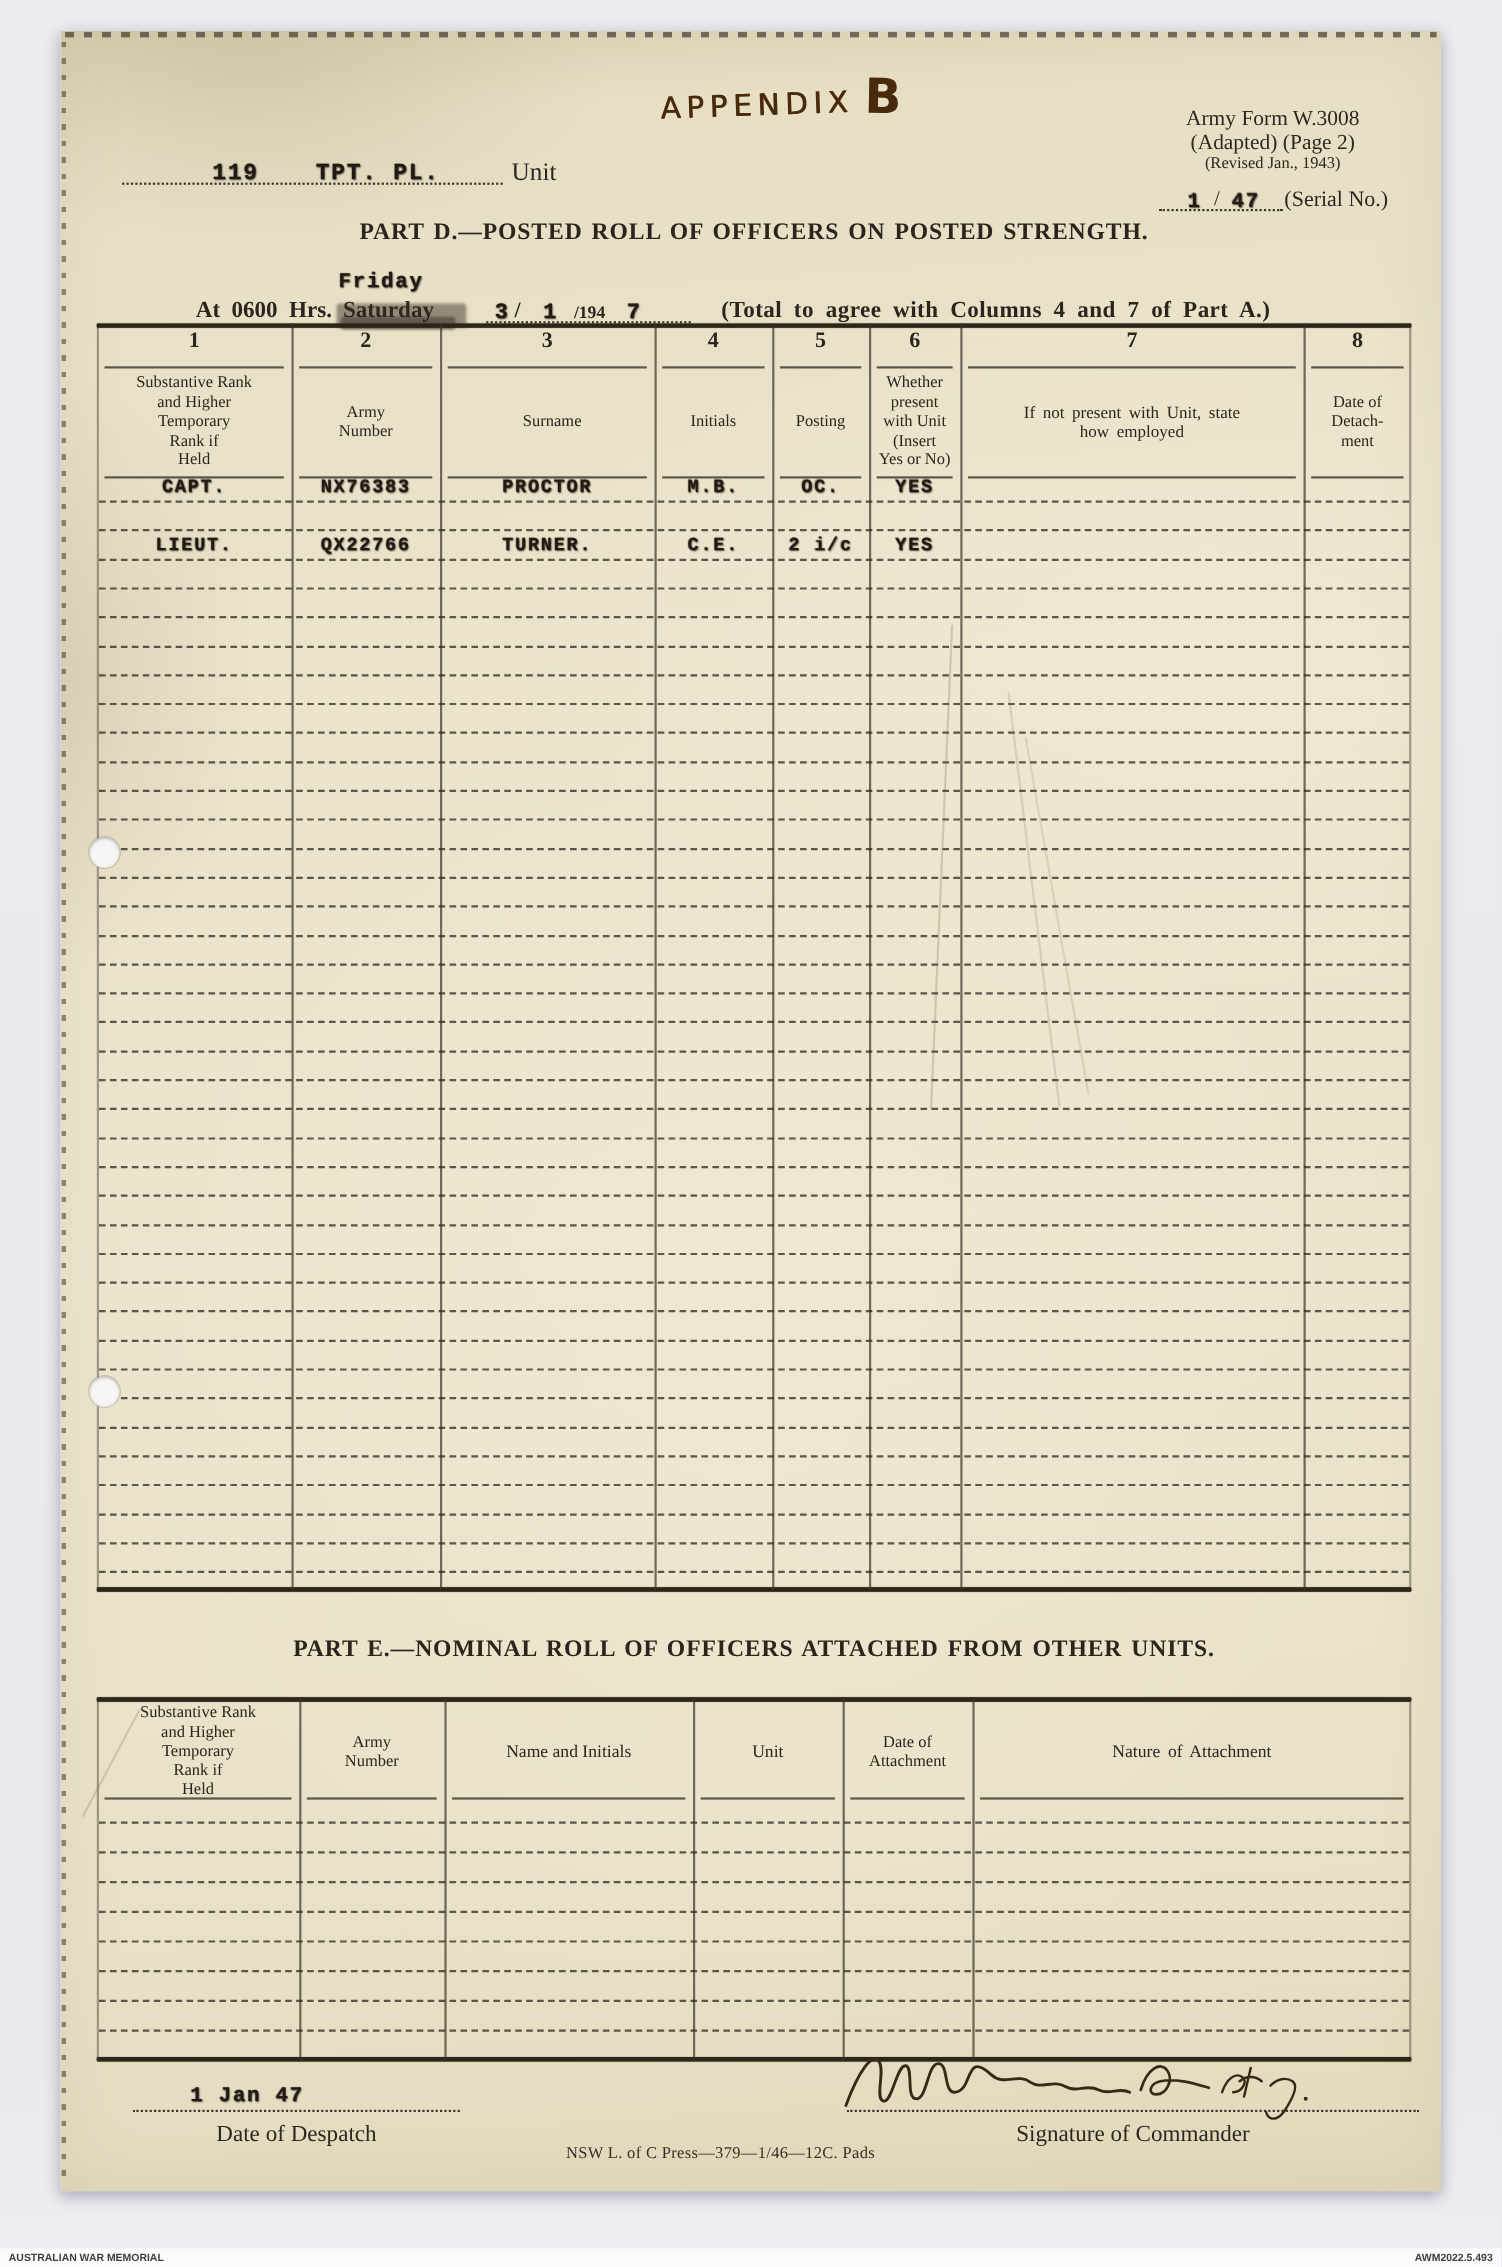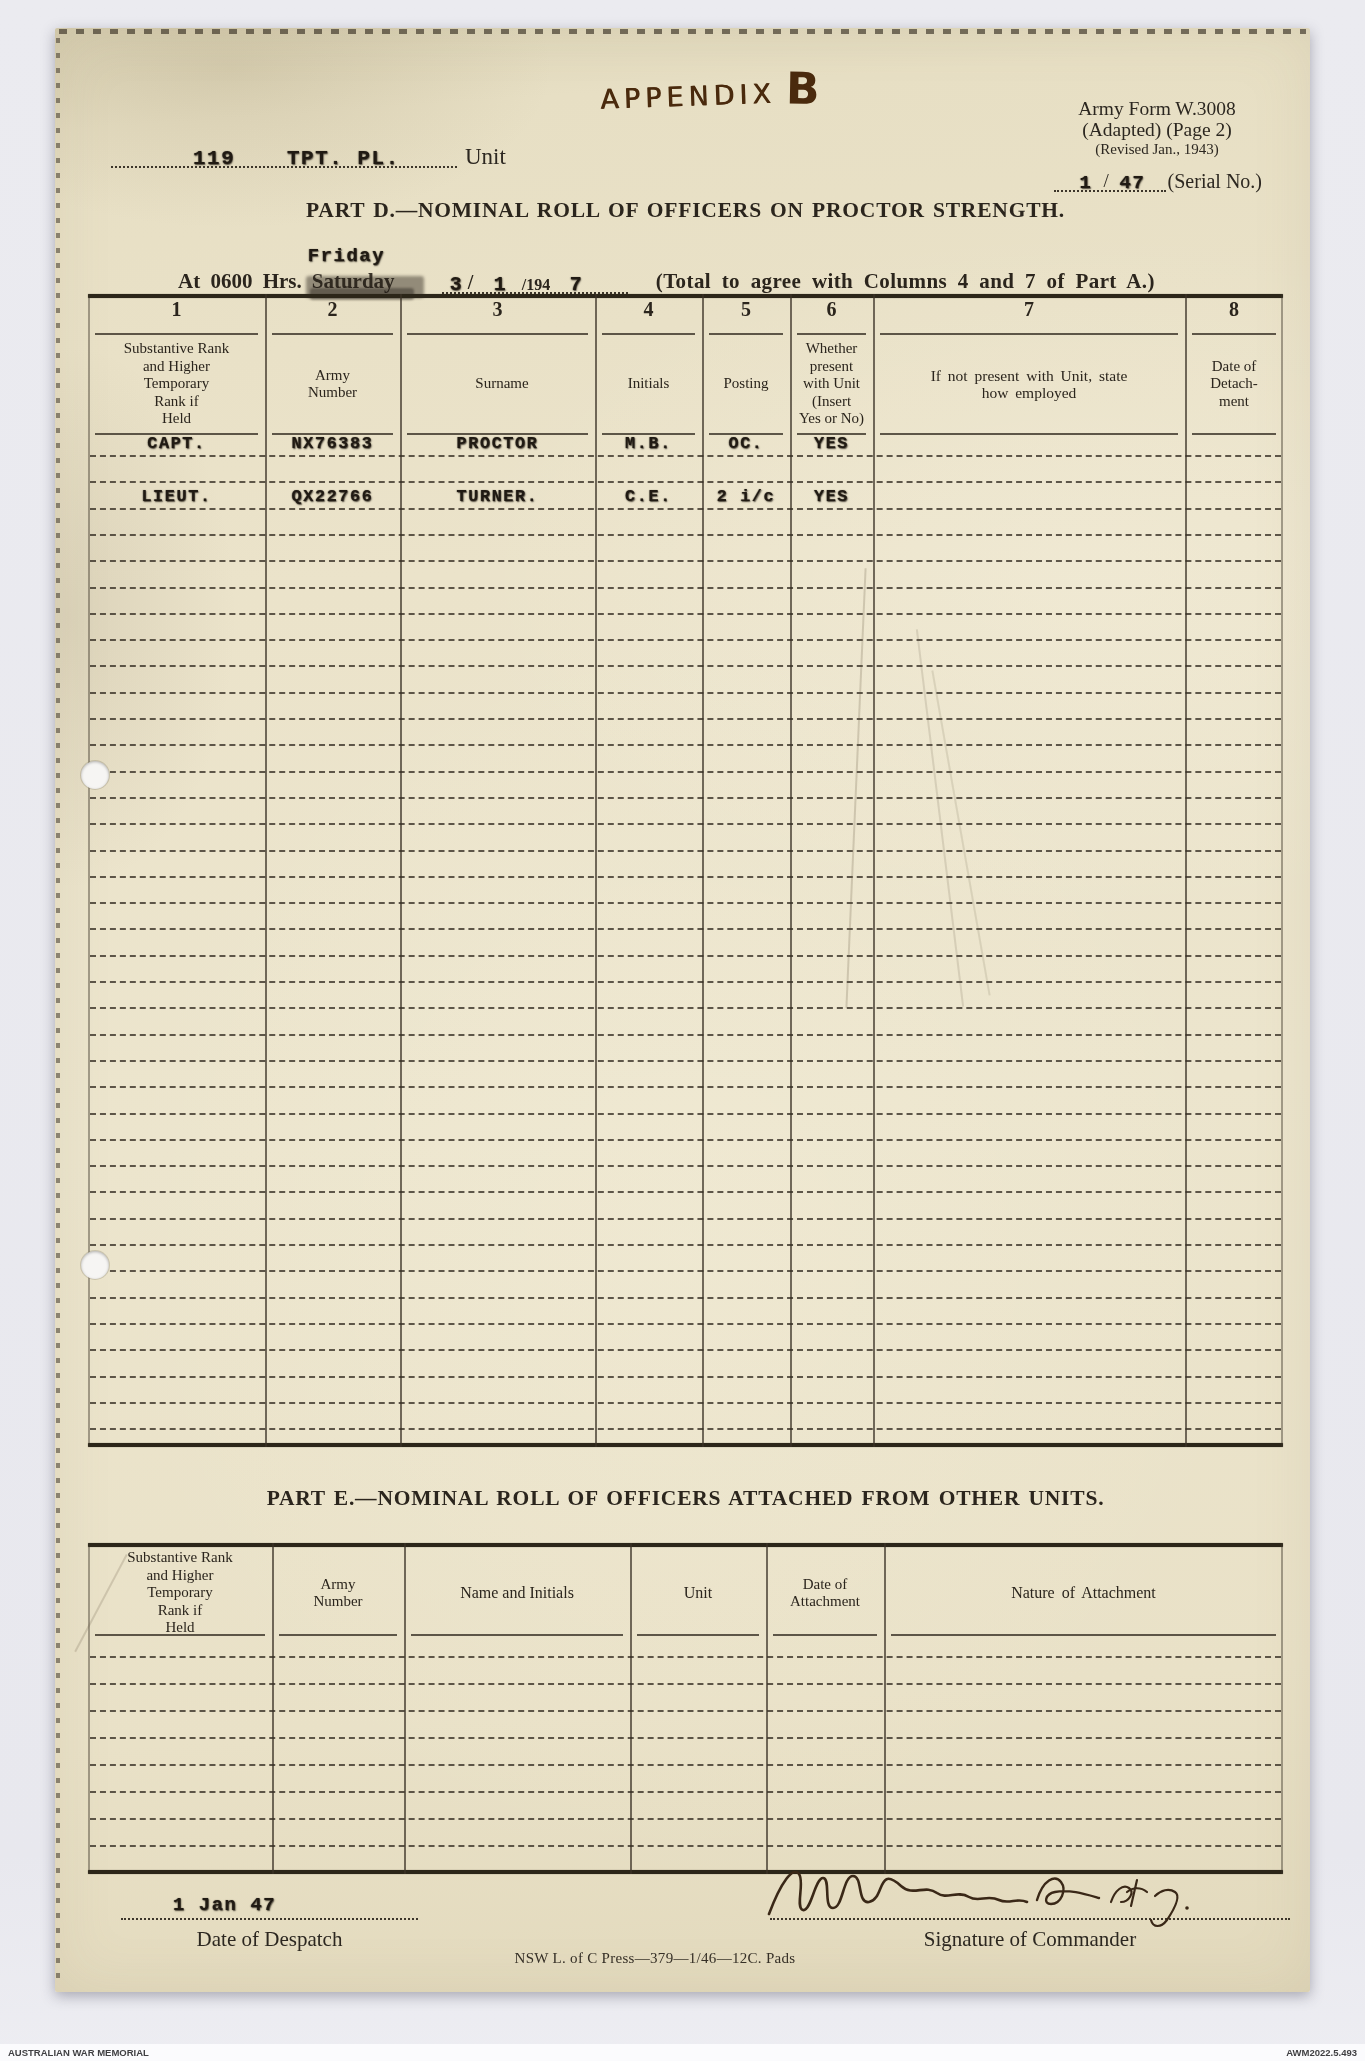--- a/index.html
+++ b/index.html
@@ -109,21 +109,21 @@
 
     <div class="serial-line">
       <span class="s-dotted">
         <span class="typed s-num">1</span>
         <span class="print s-slash">/</span>
         <span class="typed s-yr">47</span>
       </span>
       <span class="print s-label">(Serial No.)</span>
     </div>
 
-    <div class="title-d print-bold">PART D.—NOMINAL ROLL OF OFFICERS ON PROCTOR STRENGTH.</div>
+    <div class="title-d print-bold">PART D.—POSTED ROLL OF OFFICERS ON POSTED STRENGTH.</div>
 
     <div class="date-line">
       <span class="print-bold">At 0600 Hrs.</span>
       <span class="day-block">
         <span class="print-bold day-printed">Saturday</span>
         <span class="blot"></span>
         <span class="blot2"></span>
         <span class="typed day-typed">Friday</span>
       </span>
       <span class="d-dotted">

